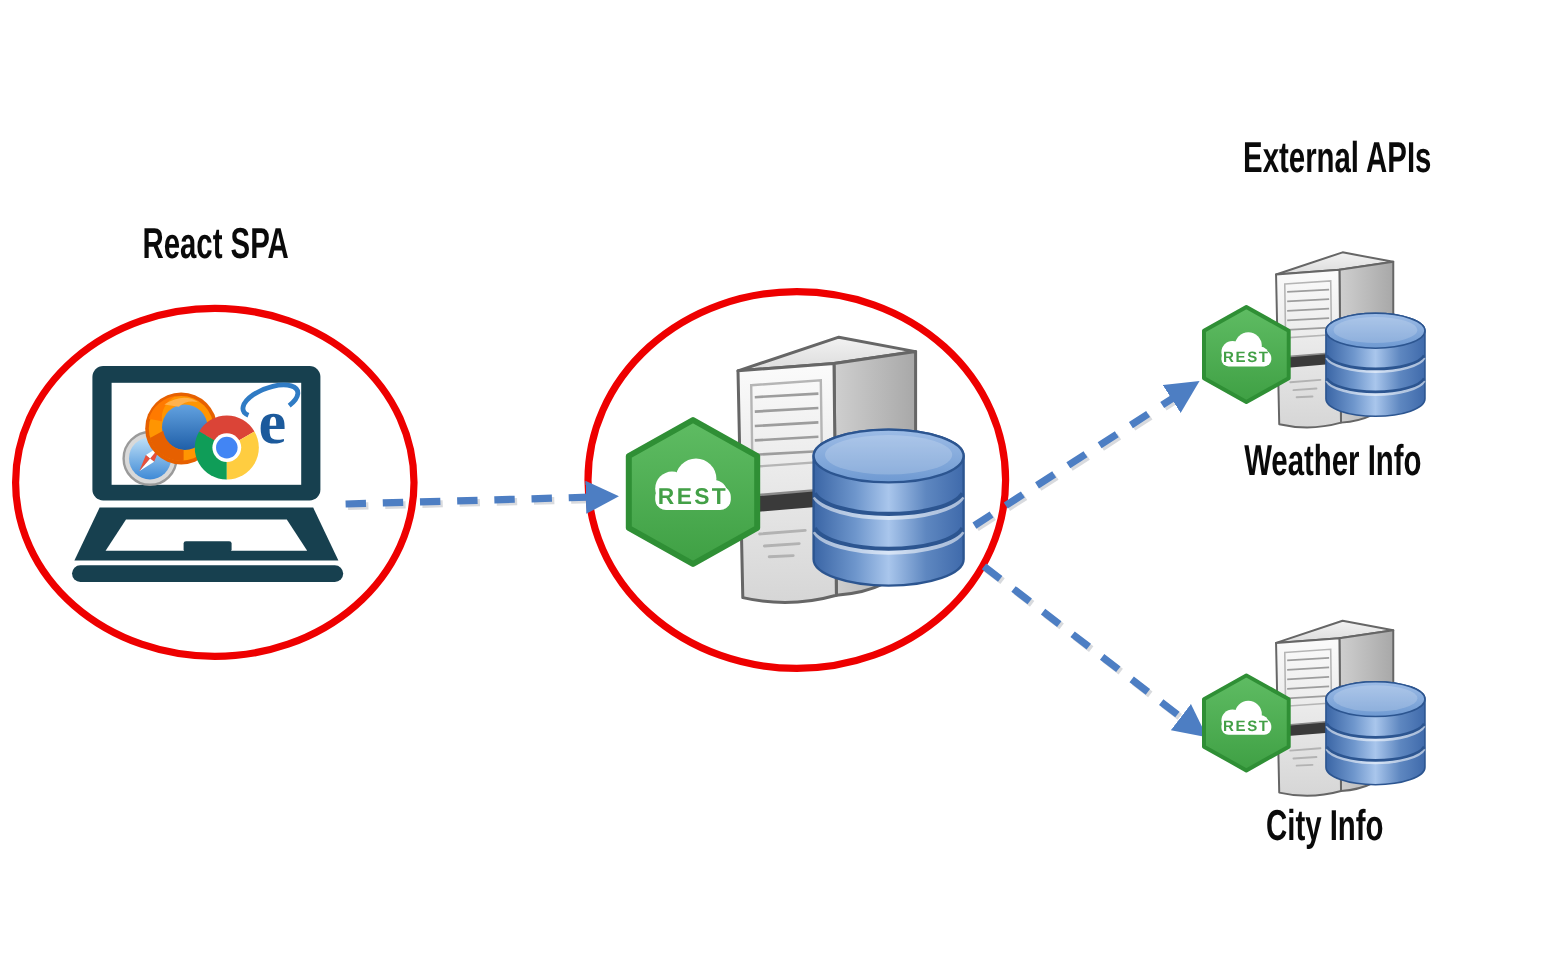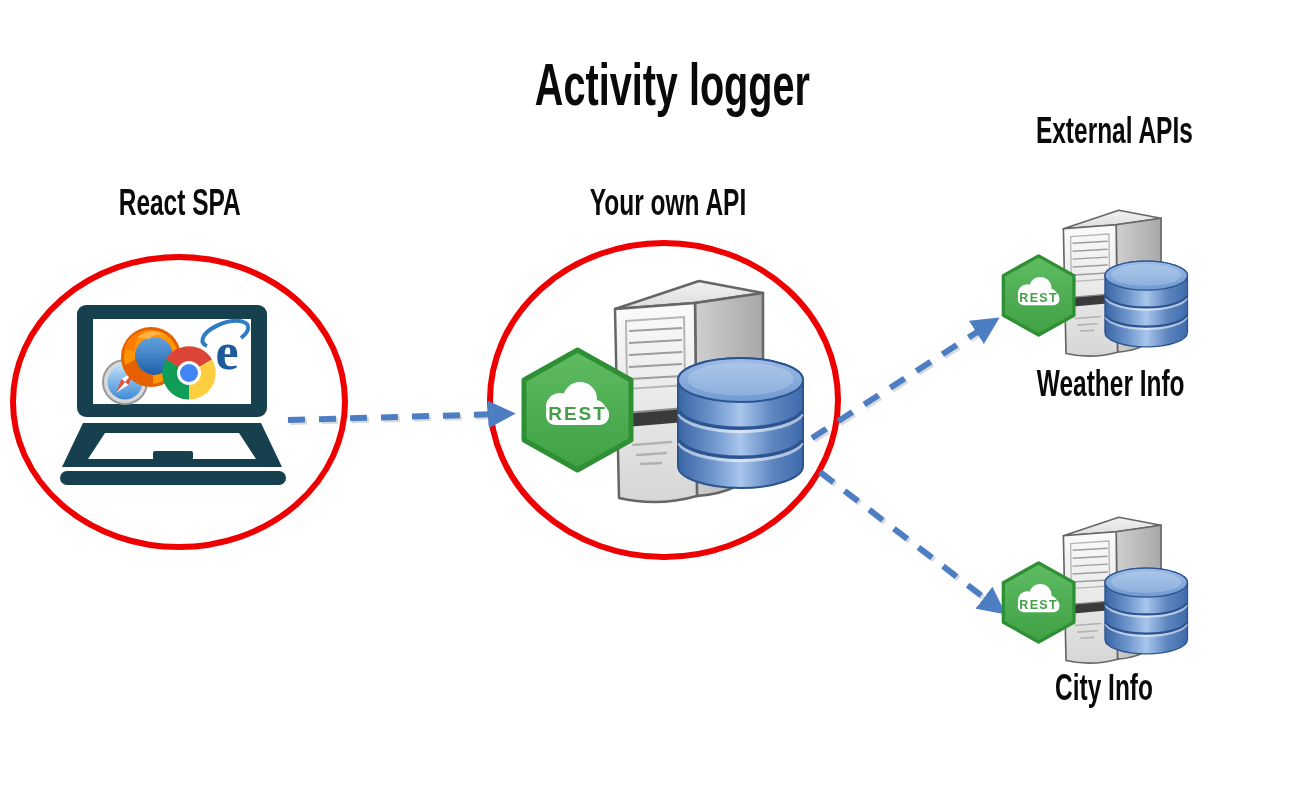--- a/index.html
+++ b/index.html
@@ -177,29 +177,23 @@
     <g transform="translate(1002,205) scale(0.66)">
       <use href="#api-node" width="285" height="235"></use>
       <text x="55.5" y="147" text-anchor="middle" font-size="19" font-weight="bold" fill="#43a047" letter-spacing="2">REST</text>
     </g>
     <g transform="translate(1002,512) scale(0.66)">
       <use href="#api-node" width="285" height="235"></use>
       <text x="55.5" y="147" text-anchor="middle" font-size="19" font-weight="bold" fill="#43a047" letter-spacing="2">REST</text>
     </g>
   </svg>
 
-  <div class="lbl lbl-title" style="left:422px;top:55px;">
-    <span class="cond">Activity logger</span>
-  </div>
   <div class="lbl lbl-node" style="left:-70px;top:185px;">
     <span class="cond">React SPA</span>
   </div>
-  <div class="lbl lbl-node" style="left:418px;top:185px;">
-    <span class="cond">Your own API</span>
-  </div>
   <div class="lbl lbl-node" style="left:864px;top:113px;">
     <span class="cond">External APIs</span>
   </div>
   <div class="lbl lbl-node" style="left:861px;top:366px;">
     <span class="cond">Weather Info</span>
   </div>
   <div class="lbl lbl-node" style="left:854px;top:670px;">
     <span class="cond">City Info</span>
   </div>
 

